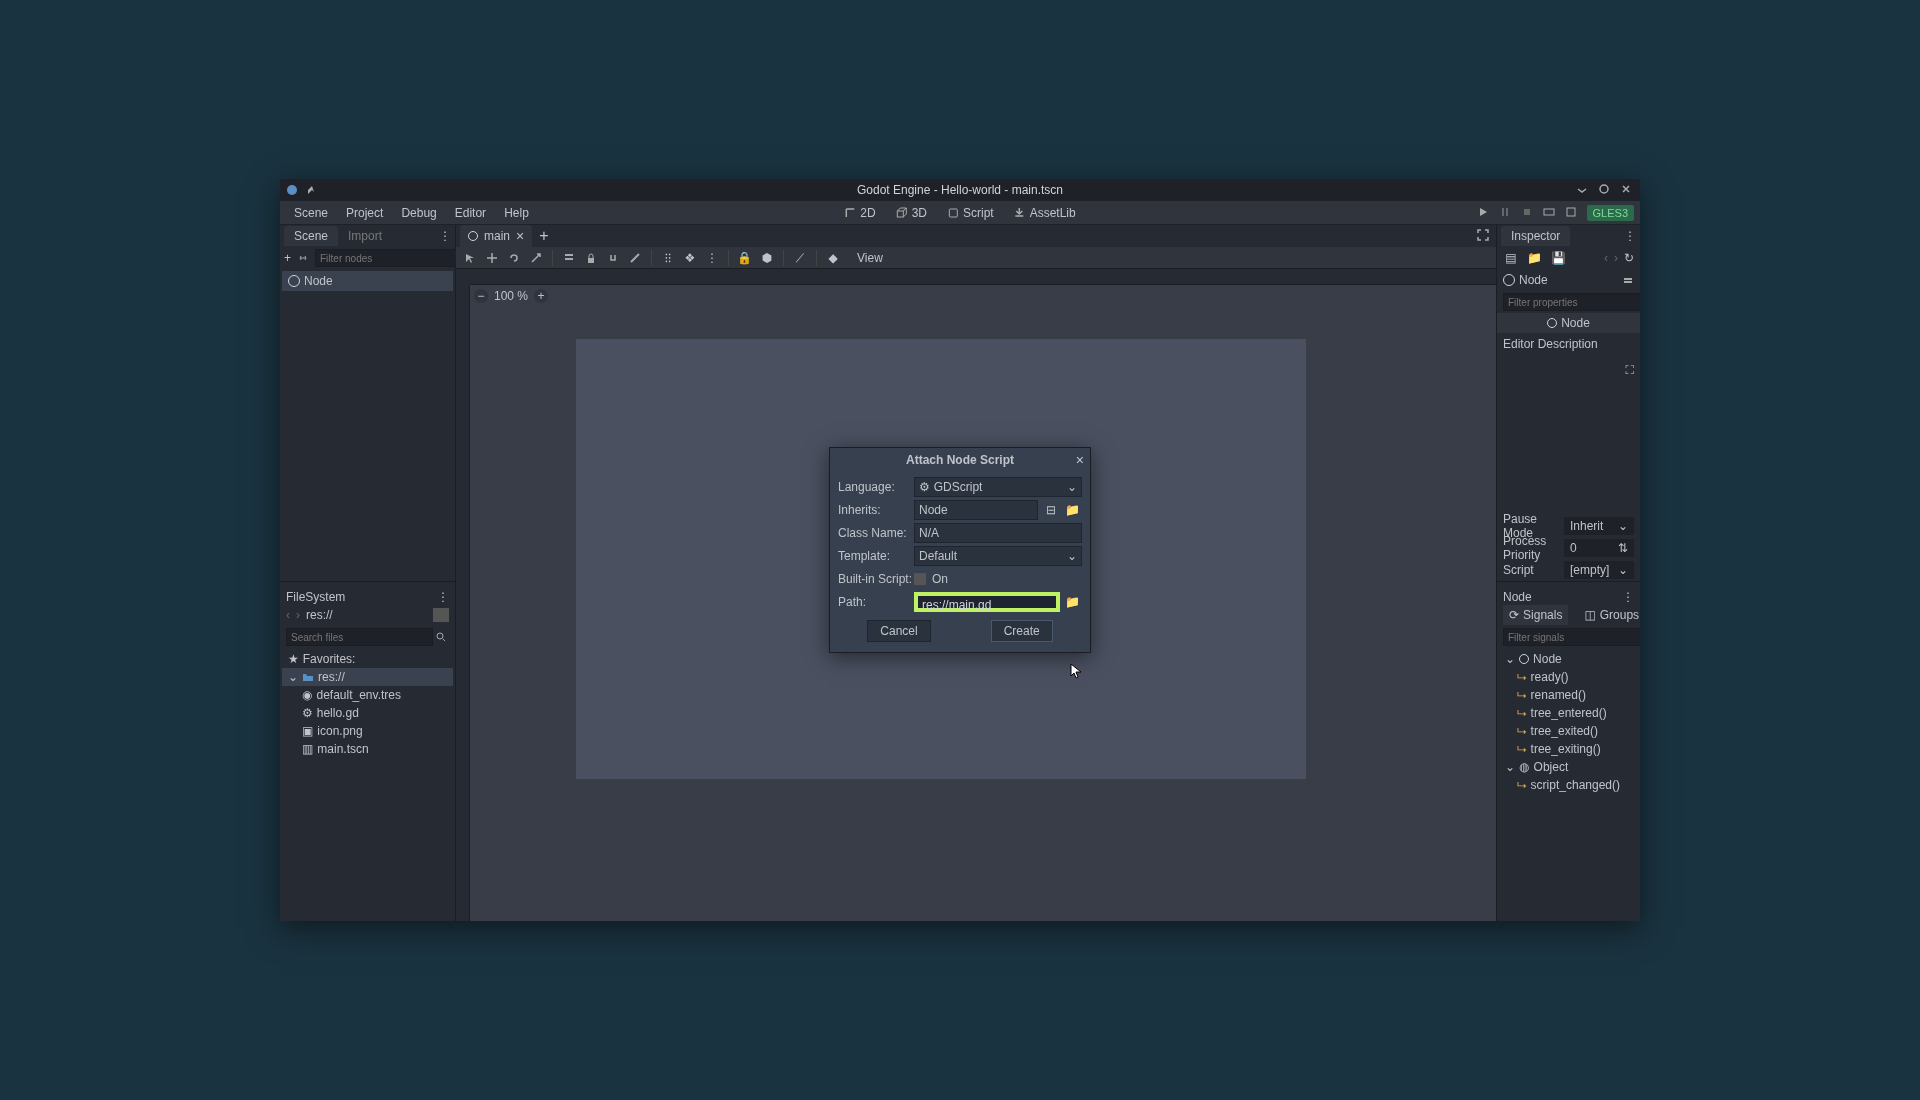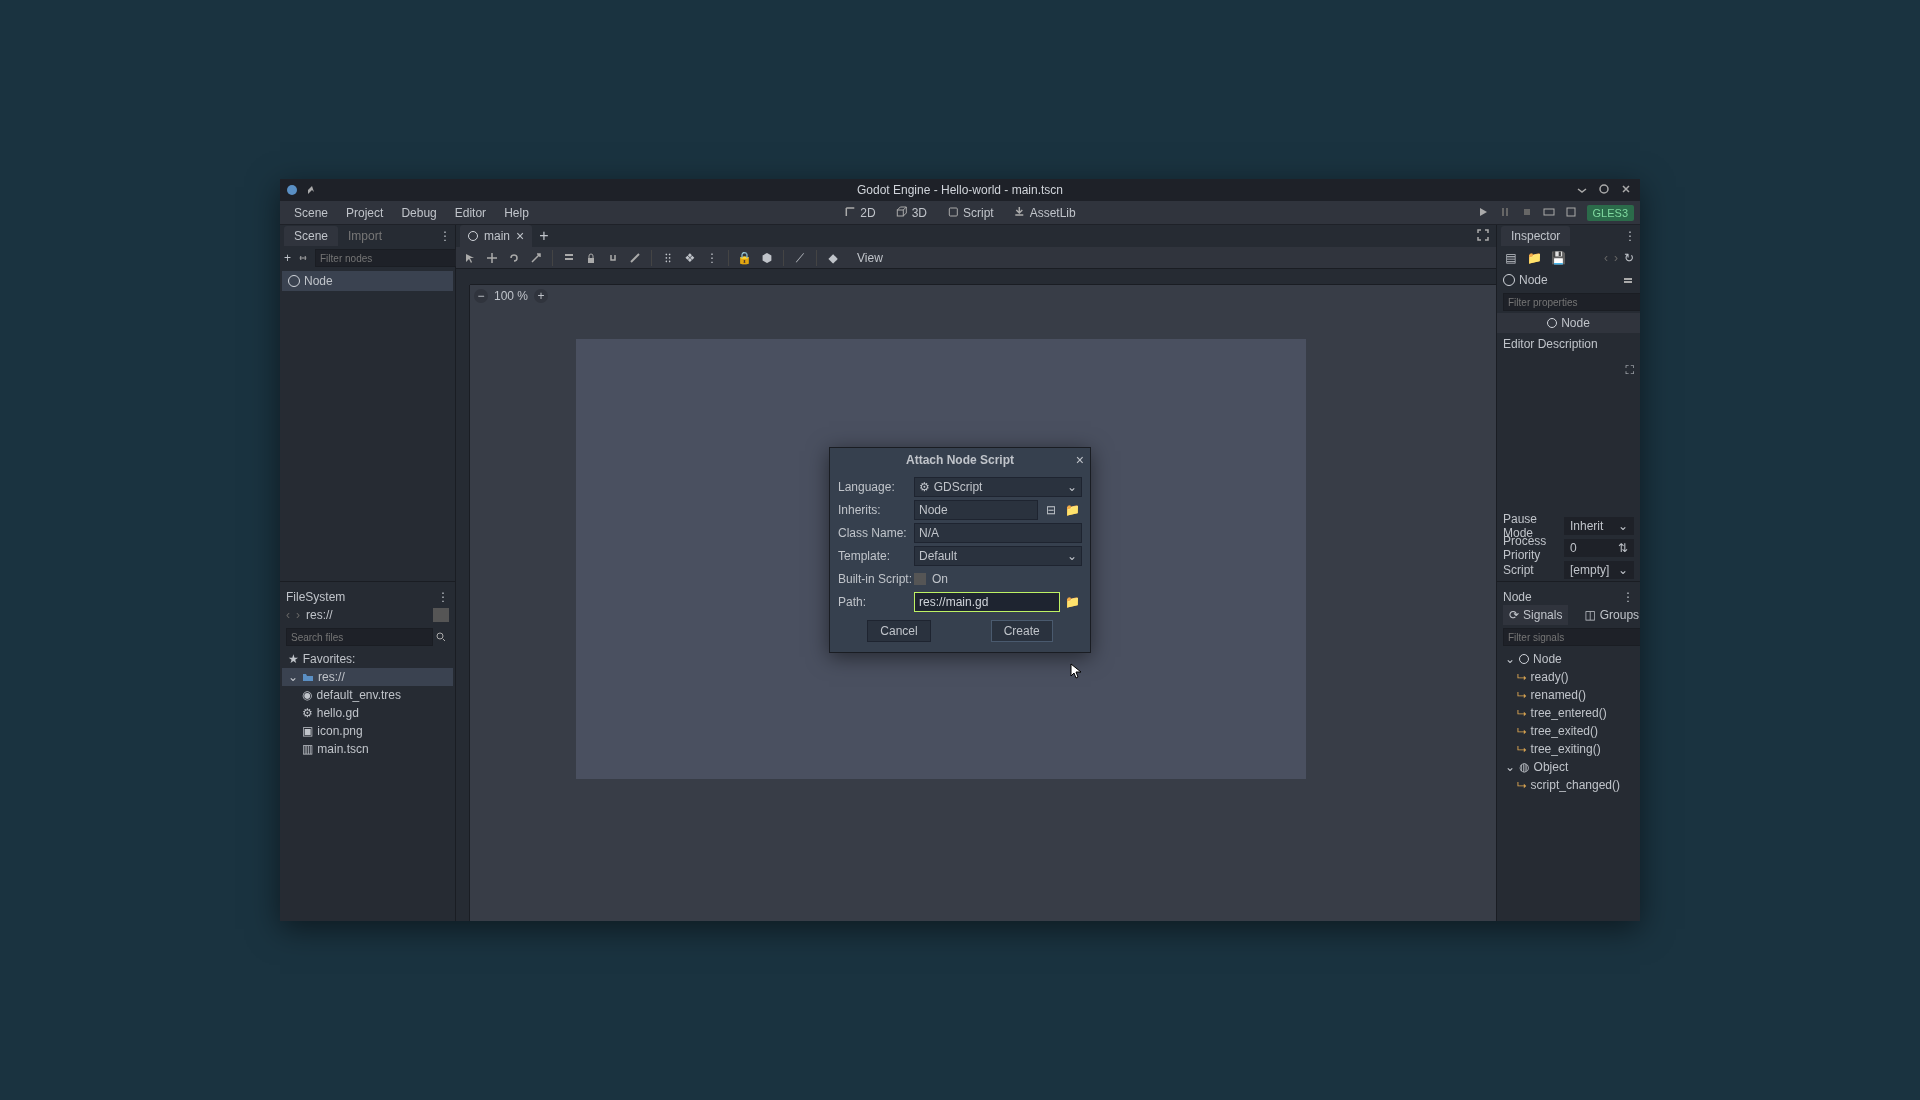--- a/index.html
+++ b/index.html
@@ -7,21 +7,21 @@
 .window{width:1360px;height:742px;background:#262b33;display:flex;flex-direction:column;position:relative;box-shadow:0 8px 30px rgba(0,0,0,0.5);}
 .titlebar{height:22px;background:#1e2128;display:flex;align-items:center;padding:0 6px;position:relative;}
 .titlebar-left{display:flex;gap:8px;align-items:center;}
 .tb-icon{width:12px;height:12px;}
 .titlebar-title{position:absolute;left:50%;transform:translateX(-50%);font-size:12px;color:#d0d4da;}
 .titlebar-right{margin-left:auto;display:flex;gap:8px;}
 .tb-btn{width:14px;height:14px;cursor:pointer;color:#b8bcc2;}
 .menubar{height:24px;background:#30343d;display:flex;align-items:center;padding:0 6px;gap:2px;position:relative;border-bottom:1px solid #1e2128;}
 .menu-item{padding:3px 8px;cursor:pointer;border-radius:2px;}
 .menubar-center{position:absolute;left:50%;transform:translateX(-50%);display:flex;gap:4px;align-items:center;}
-.mode-btn{padding:15px 8px;display:flex;align-items:flex-start;gap:4px;cursor:pointer;border-radius:2px;}
+.mode-btn{padding:15px 8px;display:flex;align-items:center;gap:4px;cursor:pointer;border-radius:2px;}
 .menubar-right{margin-left:auto;display:flex;gap:8px;align-items:center;}
 .play-icon{width:14px;height:14px;cursor:pointer;}
 .gles{background:#2b6b4a;padding:2px 6px;border-radius:2px;font-size:11px;color:#7fd99f;}
 .main-content{flex:1;display:flex;overflow:hidden;}
 .left-panel{width:176px;background:#262b33;display:flex;flex-direction:column;border-right:1px solid #1a1d23;}
 .panel-tabs{height:22px;display:flex;align-items:center;padding:0 4px;position:relative;}
 .tab{padding:3px 10px;font-size:12px;cursor:pointer;}
 .tab.active{background:#30343d;border-radius:3px 3px 0 0;}
 .tab-dots{margin-left:auto;cursor:pointer;}
 .scene-toolbar{height:22px;display:flex;align-items:center;padding:0 4px;gap:6px;}
@@ -82,21 +82,21 @@
 .bot-right{margin-left:auto;display:flex;gap:14px;align-items:center;}
 .dialog-overlay{position:absolute;top:0;left:0;right:0;bottom:0;display:flex;align-items:center;justify-content:center;pointer-events:none;}
 .dialog{width:262px;background:#36404e;border:1px solid #1a1d23;box-shadow:0 4px 20px rgba(0,0,0,0.5);pointer-events:auto;}
 .dialog-title{height:24px;display:flex;align-items:center;justify-content:center;position:relative;background:#36404e;}
 .dialog-close{position:absolute;right:6px;cursor:pointer;font-size:14px;}
 .dialog-body{padding:4px 8px;}
 .dlg-row{display:flex;align-items:center;height:22px;margin-bottom:1px;}
 .dlg-label{width:76px;}
 .dlg-field{flex:1;background:#2a323e;border:1px solid #1e2430;padding:2px 4px;display:flex;align-items:center;gap:4px;height:20px;}
 .dlg-select{flex:1;background:#2a323e;border:1px solid #1e2430;padding:2px 4px;display:flex;align-items:center;gap:4px;height:20px;justify-content:space-between;}
-.dlg-input{flex:1;background:#1e2430;border:1px solid #bef264;padding:2px 4px;height:20px;color:#d0d4da;}
+.dlg-input{flex:1;background:#1e2430;border:4px solid #bef264;padding:2px 4px;height:20px;color:#d0d4da;}
 .dlg-input input{background:none;border:none;color:#d0d4da;width:100%;outline:none;}
 .dlg-icon-btn{width:18px;height:18px;cursor:pointer;display:flex;align-items:center;justify-content:center;margin-left:4px;}
 .dlg-check{display:flex;align-items:center;gap:6px;}
 .dlg-checkbox{width:12px;height:12px;background:#555;}
 .dlg-status{border:1px solid #1e2430;padding:6px;margin:4px 0;}
 .dlg-status-line{color:#5fa868;font-size:12px;padding:1px 0;}
 .dlg-buttons{display:flex;justify-content:center;gap:60px;padding:6px 0;}
 .dlg-btn{padding:3px 12px;background:#2a323e;border:1px solid #1e2430;cursor:pointer;}
 .dlg-btn.primary{border:1px solid #4a5a6e;}
 .cursor{position:absolute;width:14px;height:18px;pointer-events:none;}

